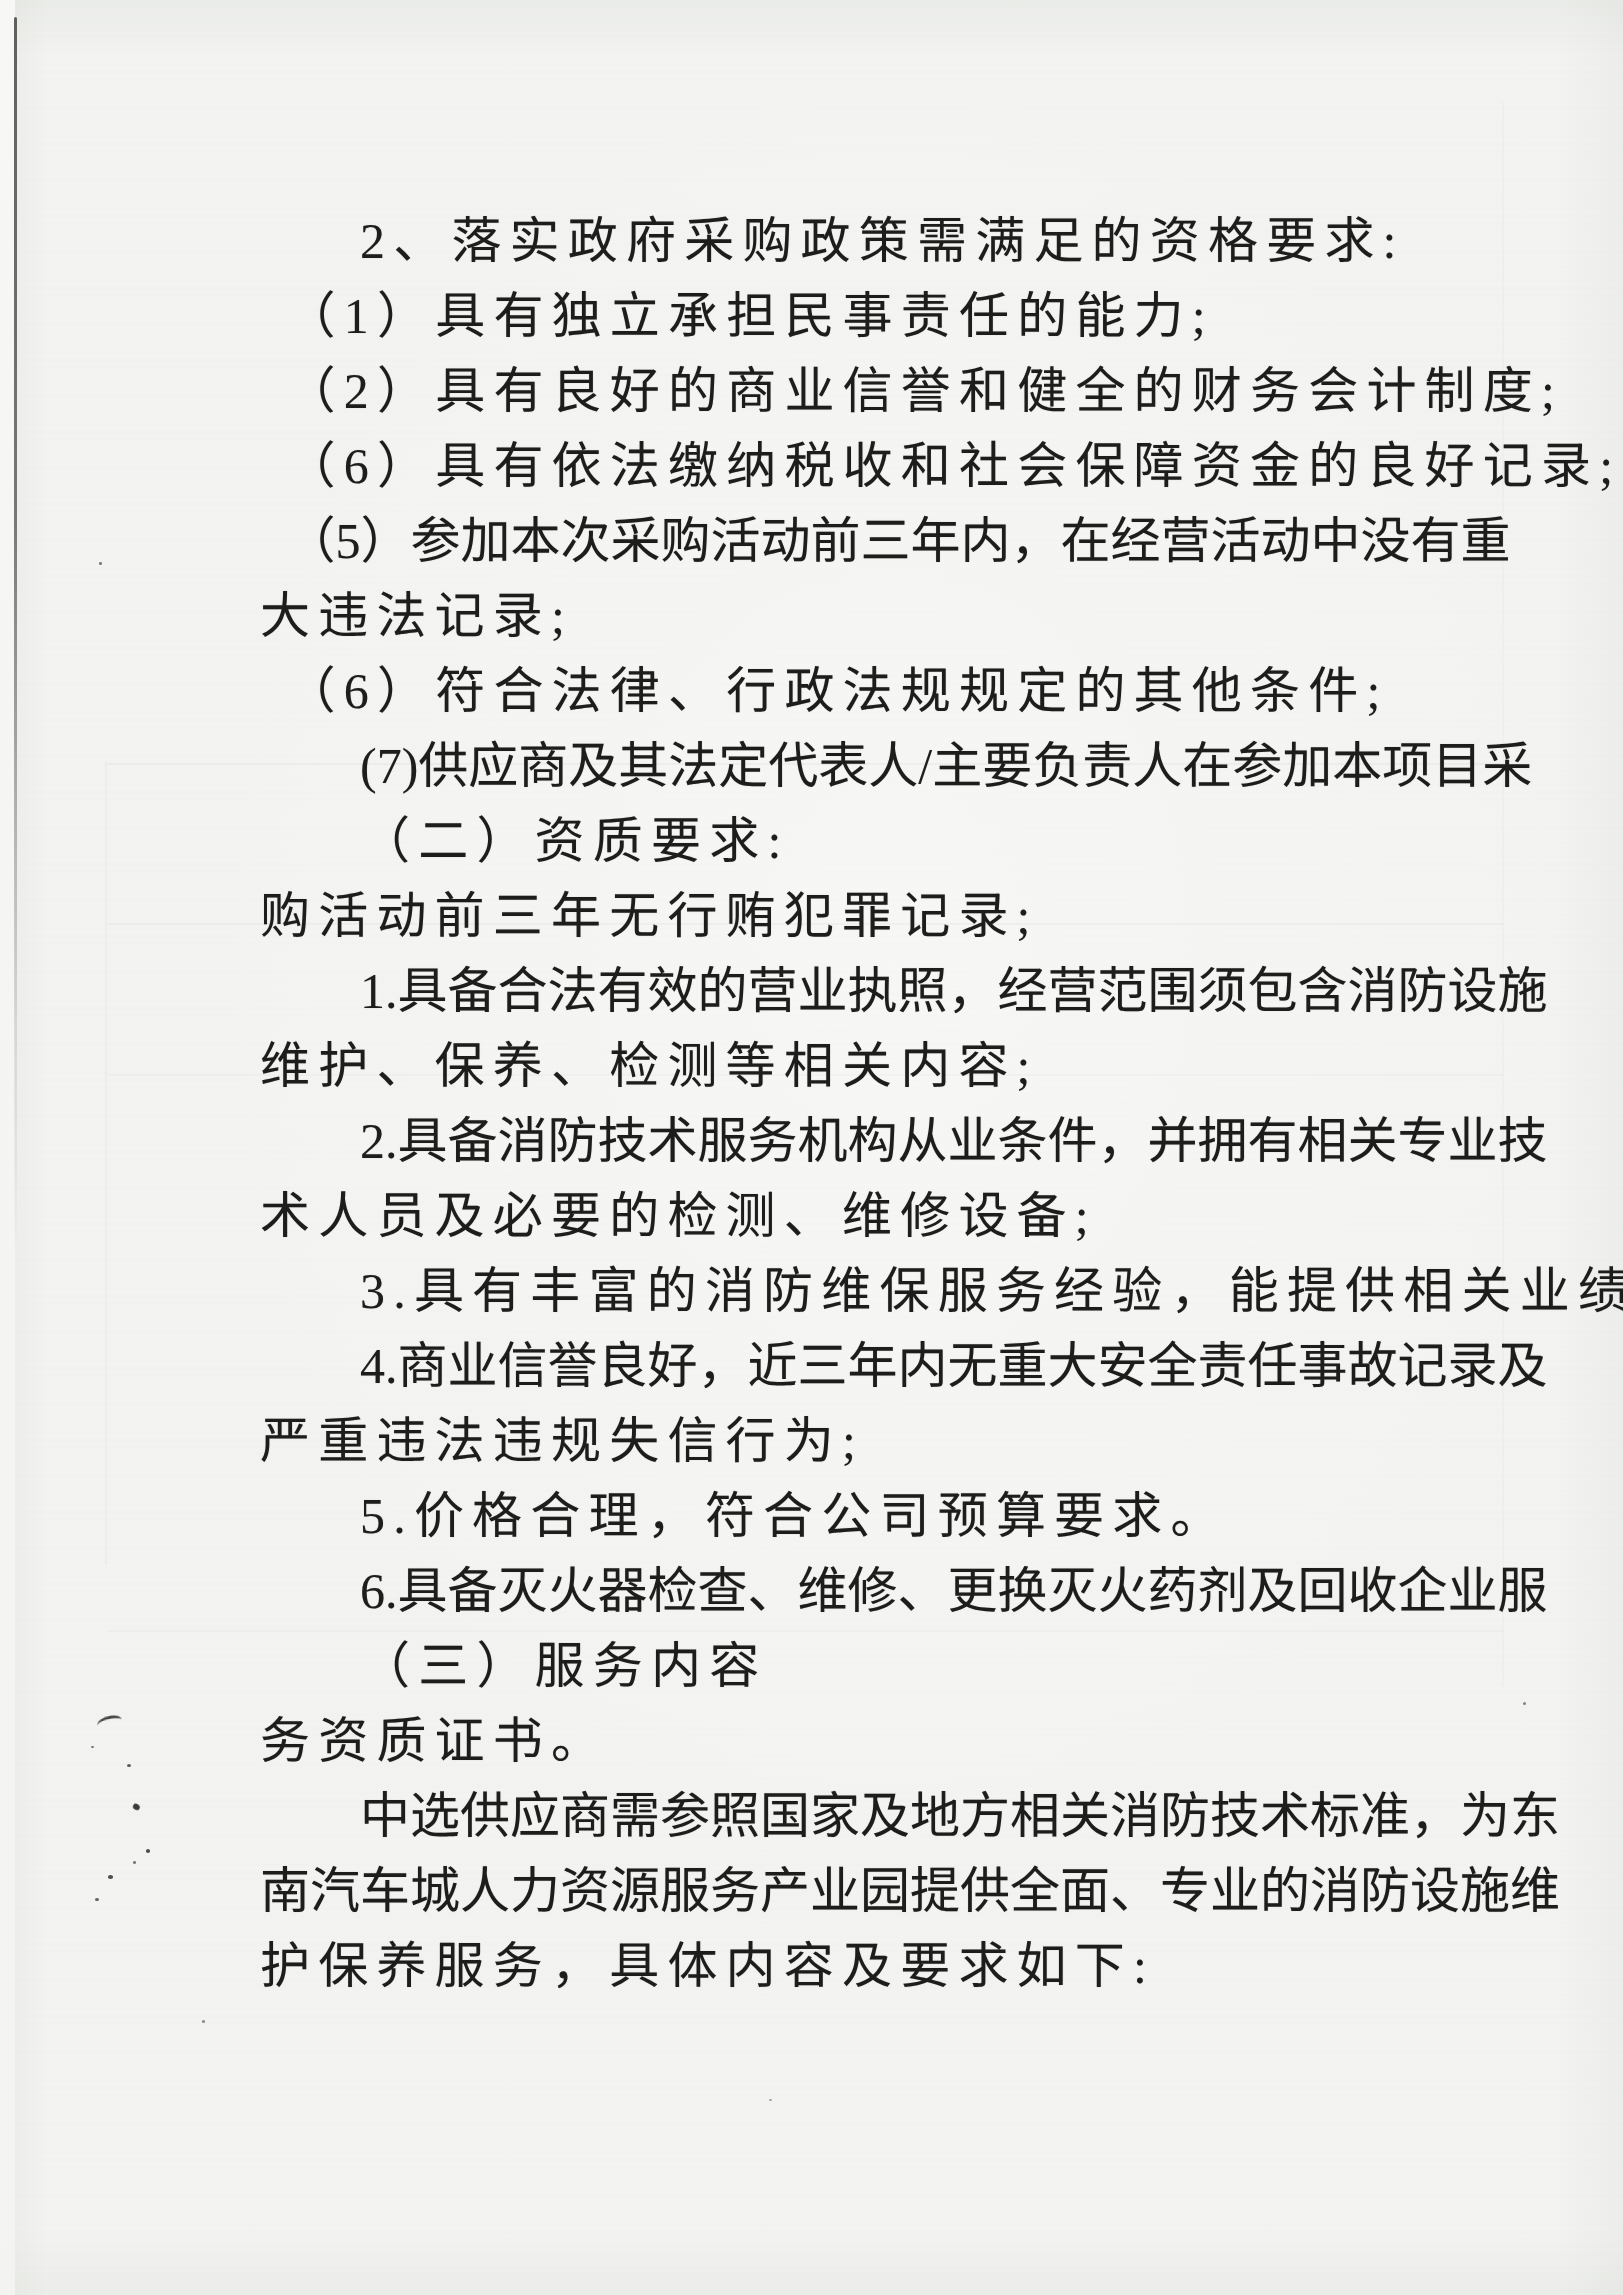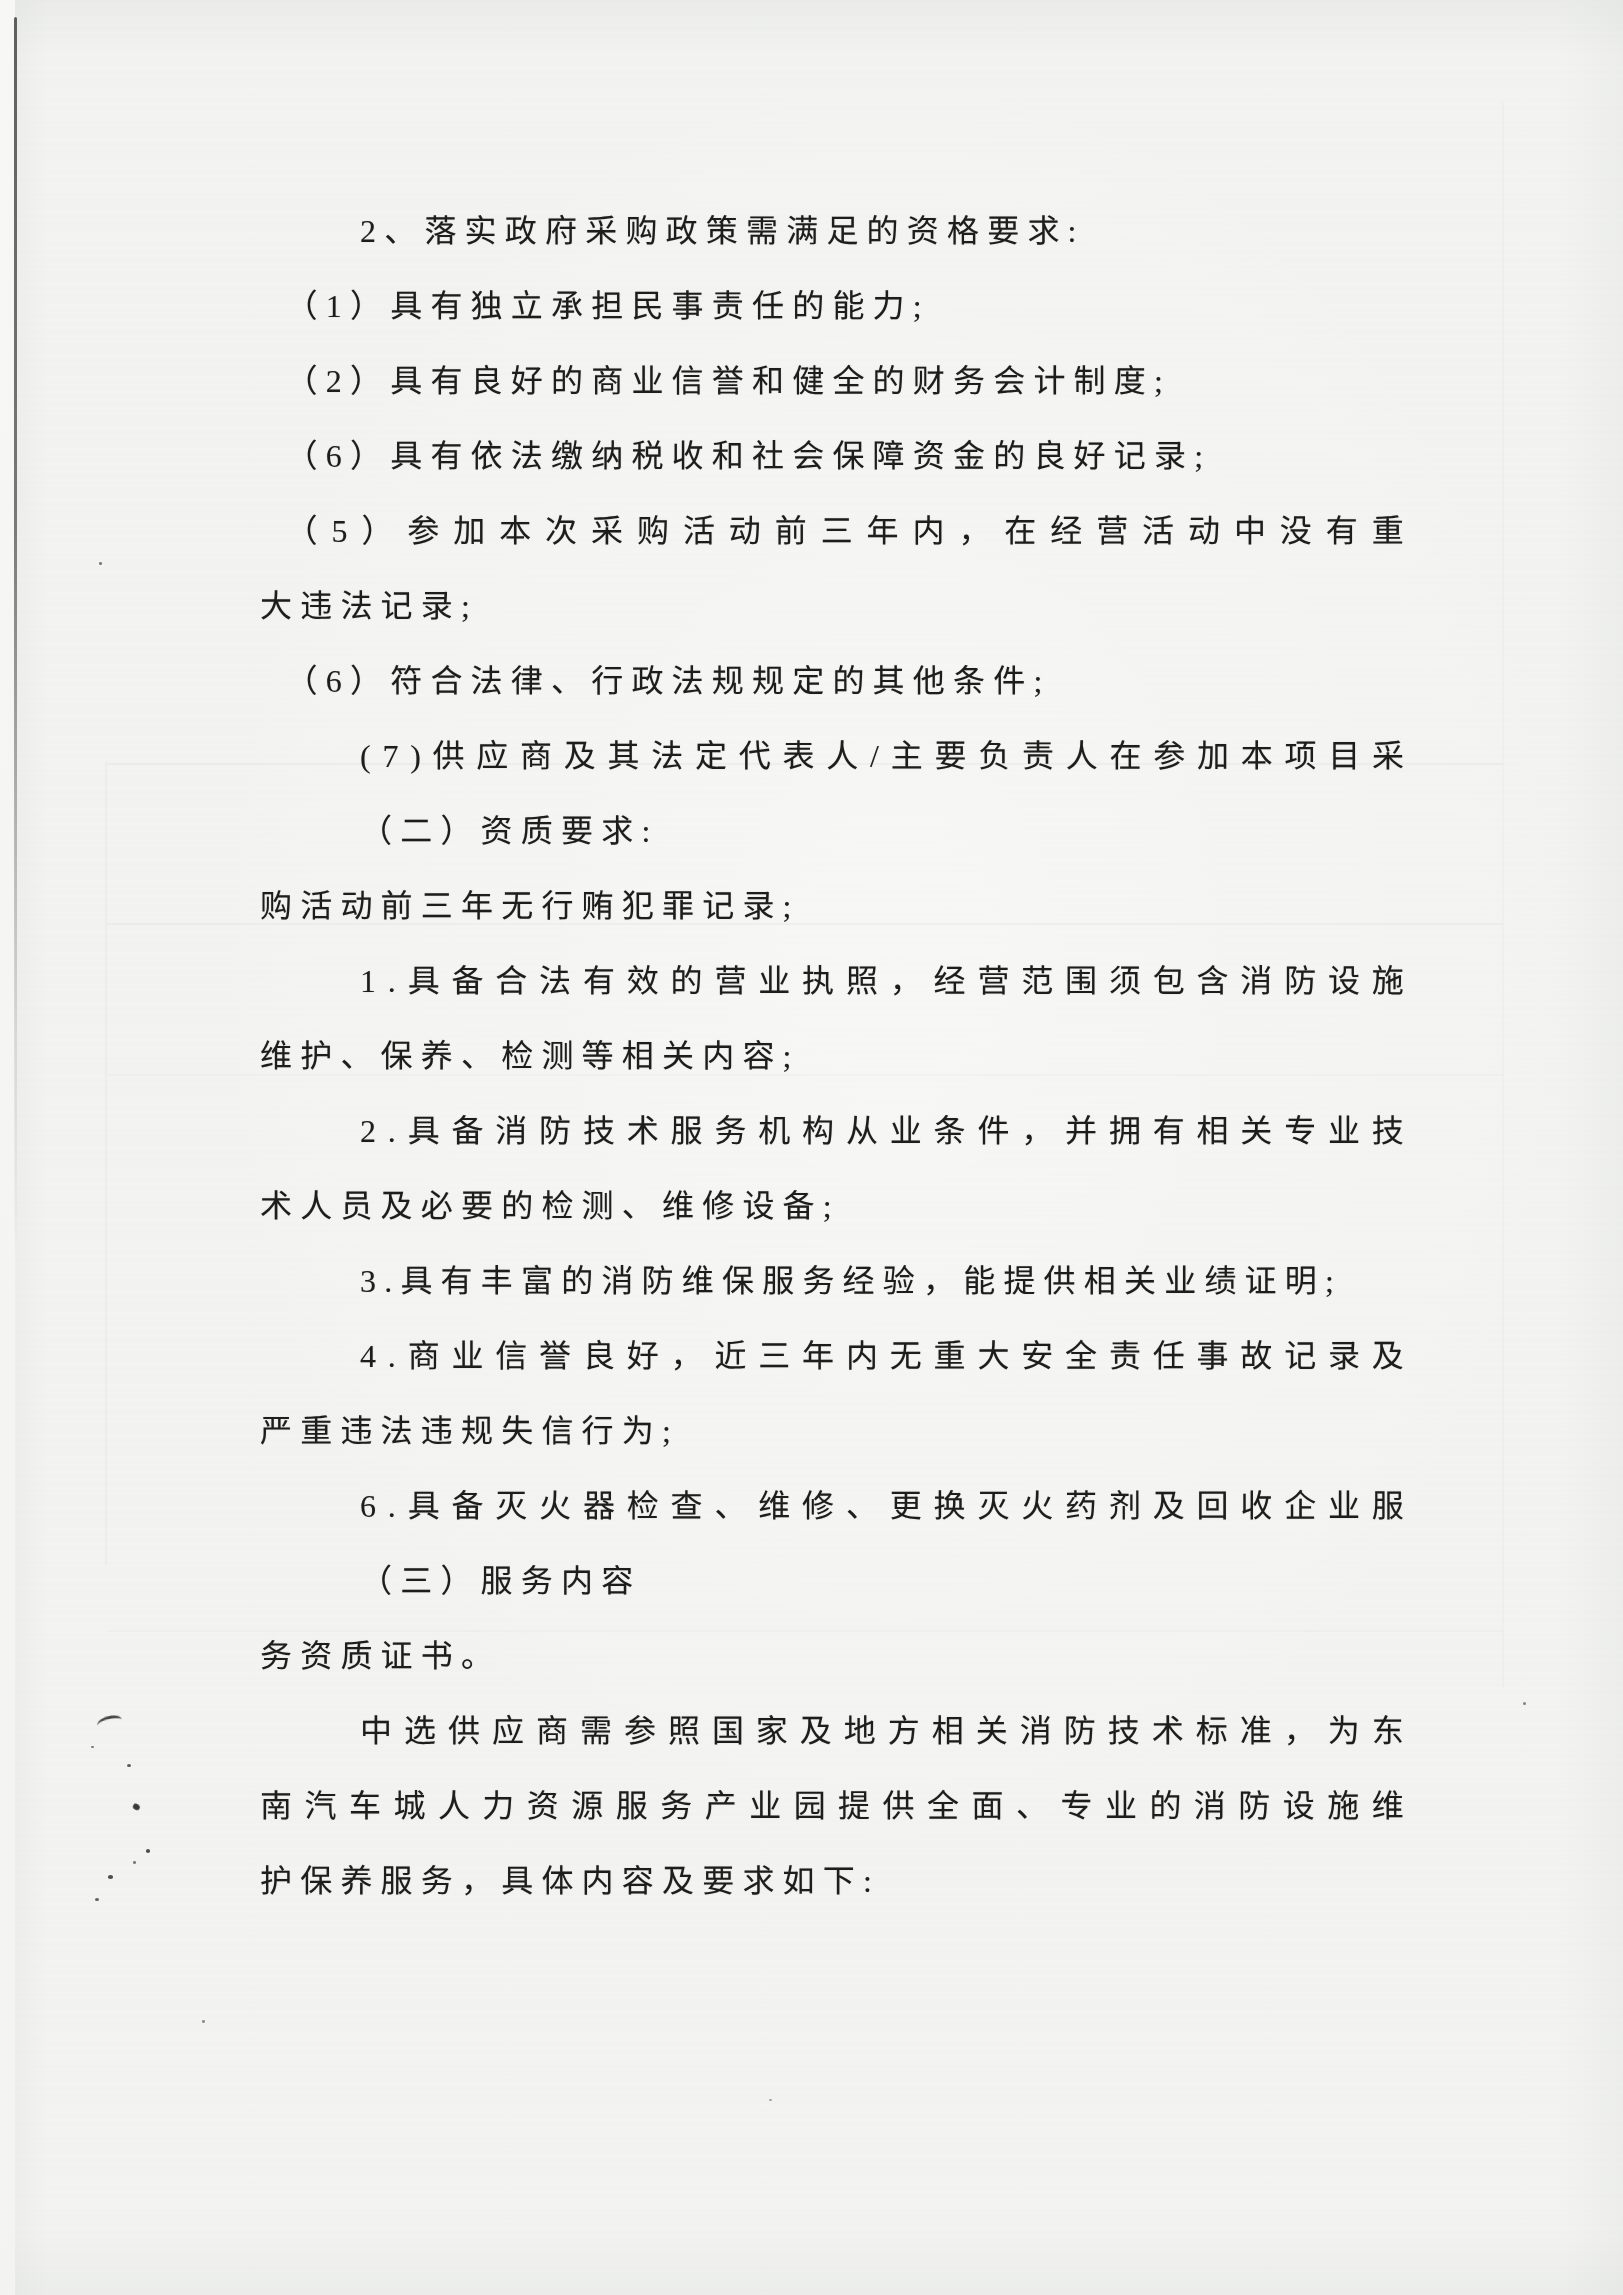--- a/index.html
+++ b/index.html
@@ -40,23 +40,23 @@
       rgba(150,150,145,0) 100%);
     filter:blur(0.3px);
     border-radius:1.5px;
   }
   
   .h-ghost{position:absolute;height:1.5px;background:#7a8088;}
   .v-ghost{position:absolute;width:1.5px;background:#7a8088;}
   
   .textblock{
     position:absolute;
-    left:260px;top:194px;width:1144px;
+    left:260px;top:204px;width:1144px;
     color:var(--ink);
-    font-size:32px;
+    font-size:50px;
     text-shadow:0 0 1px rgba(25,25,22,0.28);
   }
   .line{
     height:75px;line-height:75px;
     letter-spacing:8.2px;
     white-space:nowrap;
   }
   .ind-para{padding-left:100px;}
   .ind-paren{padding-left:25.6px;}
   .ind-none{padding-left:0;}
@@ -233,20 +233,21 @@
       <span>全</span>
       <span>责</span>
       <span>任</span>
       <span>事</span>
       <span>故</span>
       <span>记</span>
       <span>录</span>
       <span>及</span>
     </div>
     <div class="line ind-none">严重违法违规失信行为;</div>
+    <div class="line ind-para">5.价格合理，符合公司预算要求。</div>
     <div class="line ind-para j">
       <span>6</span>
       <span>.</span>
       <span>具</span>
       <span>备</span>
       <span>灭</span>
       <span>火</span>
       <span>器</span>
       <span>检</span>
       <span>查</span>

